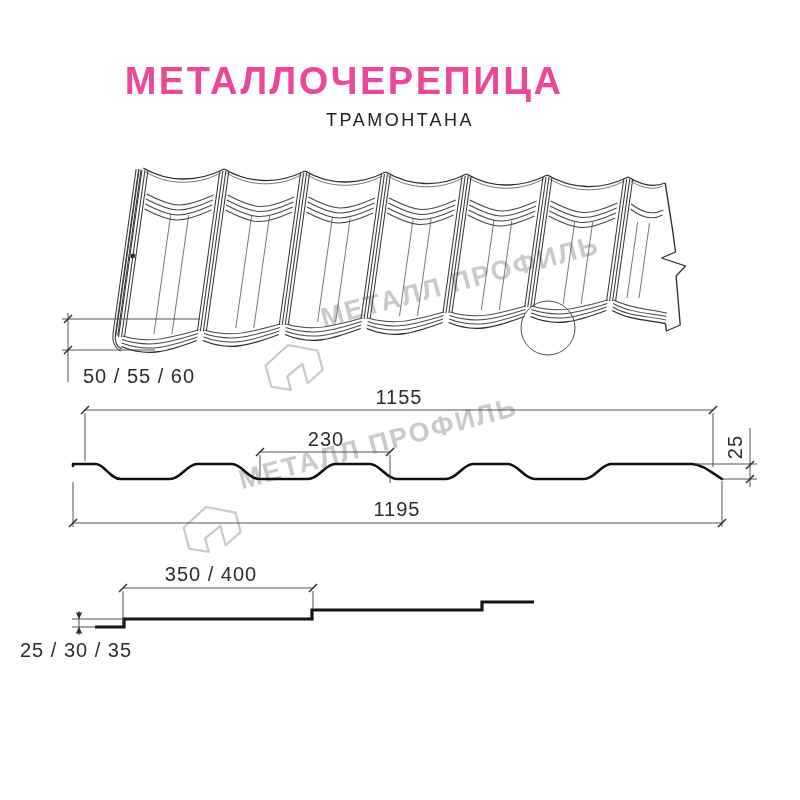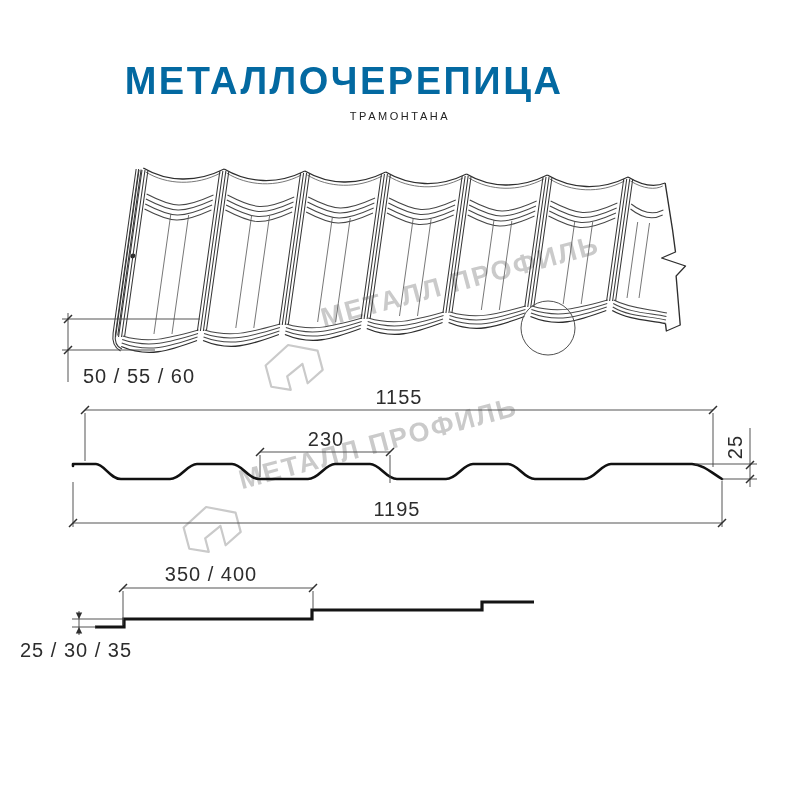--- a/index.html
+++ b/index.html
@@ -1,21 +1,21 @@
 <!DOCTYPE html>
 <html><head>
 <meta charset="utf-8">
 <style>
   html,body{margin:0;padding:0;background:#fff;}
   body{width:800px;height:800px;position:relative;overflow:hidden;
        font-family:"Liberation Sans","DejaVu Sans",sans-serif;color:#1c1c1c;}
   .title{position:absolute;top:60px;left:0;width:688px;text-align:center;
-         font-size:38px;font-weight:bold;letter-spacing:2.5px;color:#0369a1;}
+         font-size:38px;font-weight:bold;letter-spacing:2.5px;color:#ec4899;}
   .subtitle{position:absolute;top:110px;left:0;width:800px;text-align:center;
-            font-size:11px;font-weight:500;letter-spacing:2.5px;color:#222;}
+            font-size:18px;font-weight:500;letter-spacing:2.5px;color:#222;}
   svg{position:absolute;left:0;top:0;}
   .thin{stroke:#474747;stroke-width:.95;fill:none;}
   .thin2{stroke:#5a5a5a;stroke-width:.8;fill:none;}
   .edge{stroke:#2e2e2e;stroke-width:1.3;fill:none;stroke-linejoin:round;}
   .rib{stroke:#383838;stroke-width:1.05;fill:none;}
   .dim{stroke:#4a4a4a;stroke-width:.95;fill:none;}
   .tick{stroke:#2f2f2f;stroke-width:1.5;fill:none;}
   .thick{stroke:#111;stroke-width:2.6;fill:none;stroke-linejoin:round;stroke-linecap:round;}
   .stepthick{stroke:#141414;stroke-width:3.2;fill:none;stroke-linejoin:miter;}
   .dimtxt{font-family:"Liberation Sans","DejaVu Sans",sans-serif;font-size:20px;

